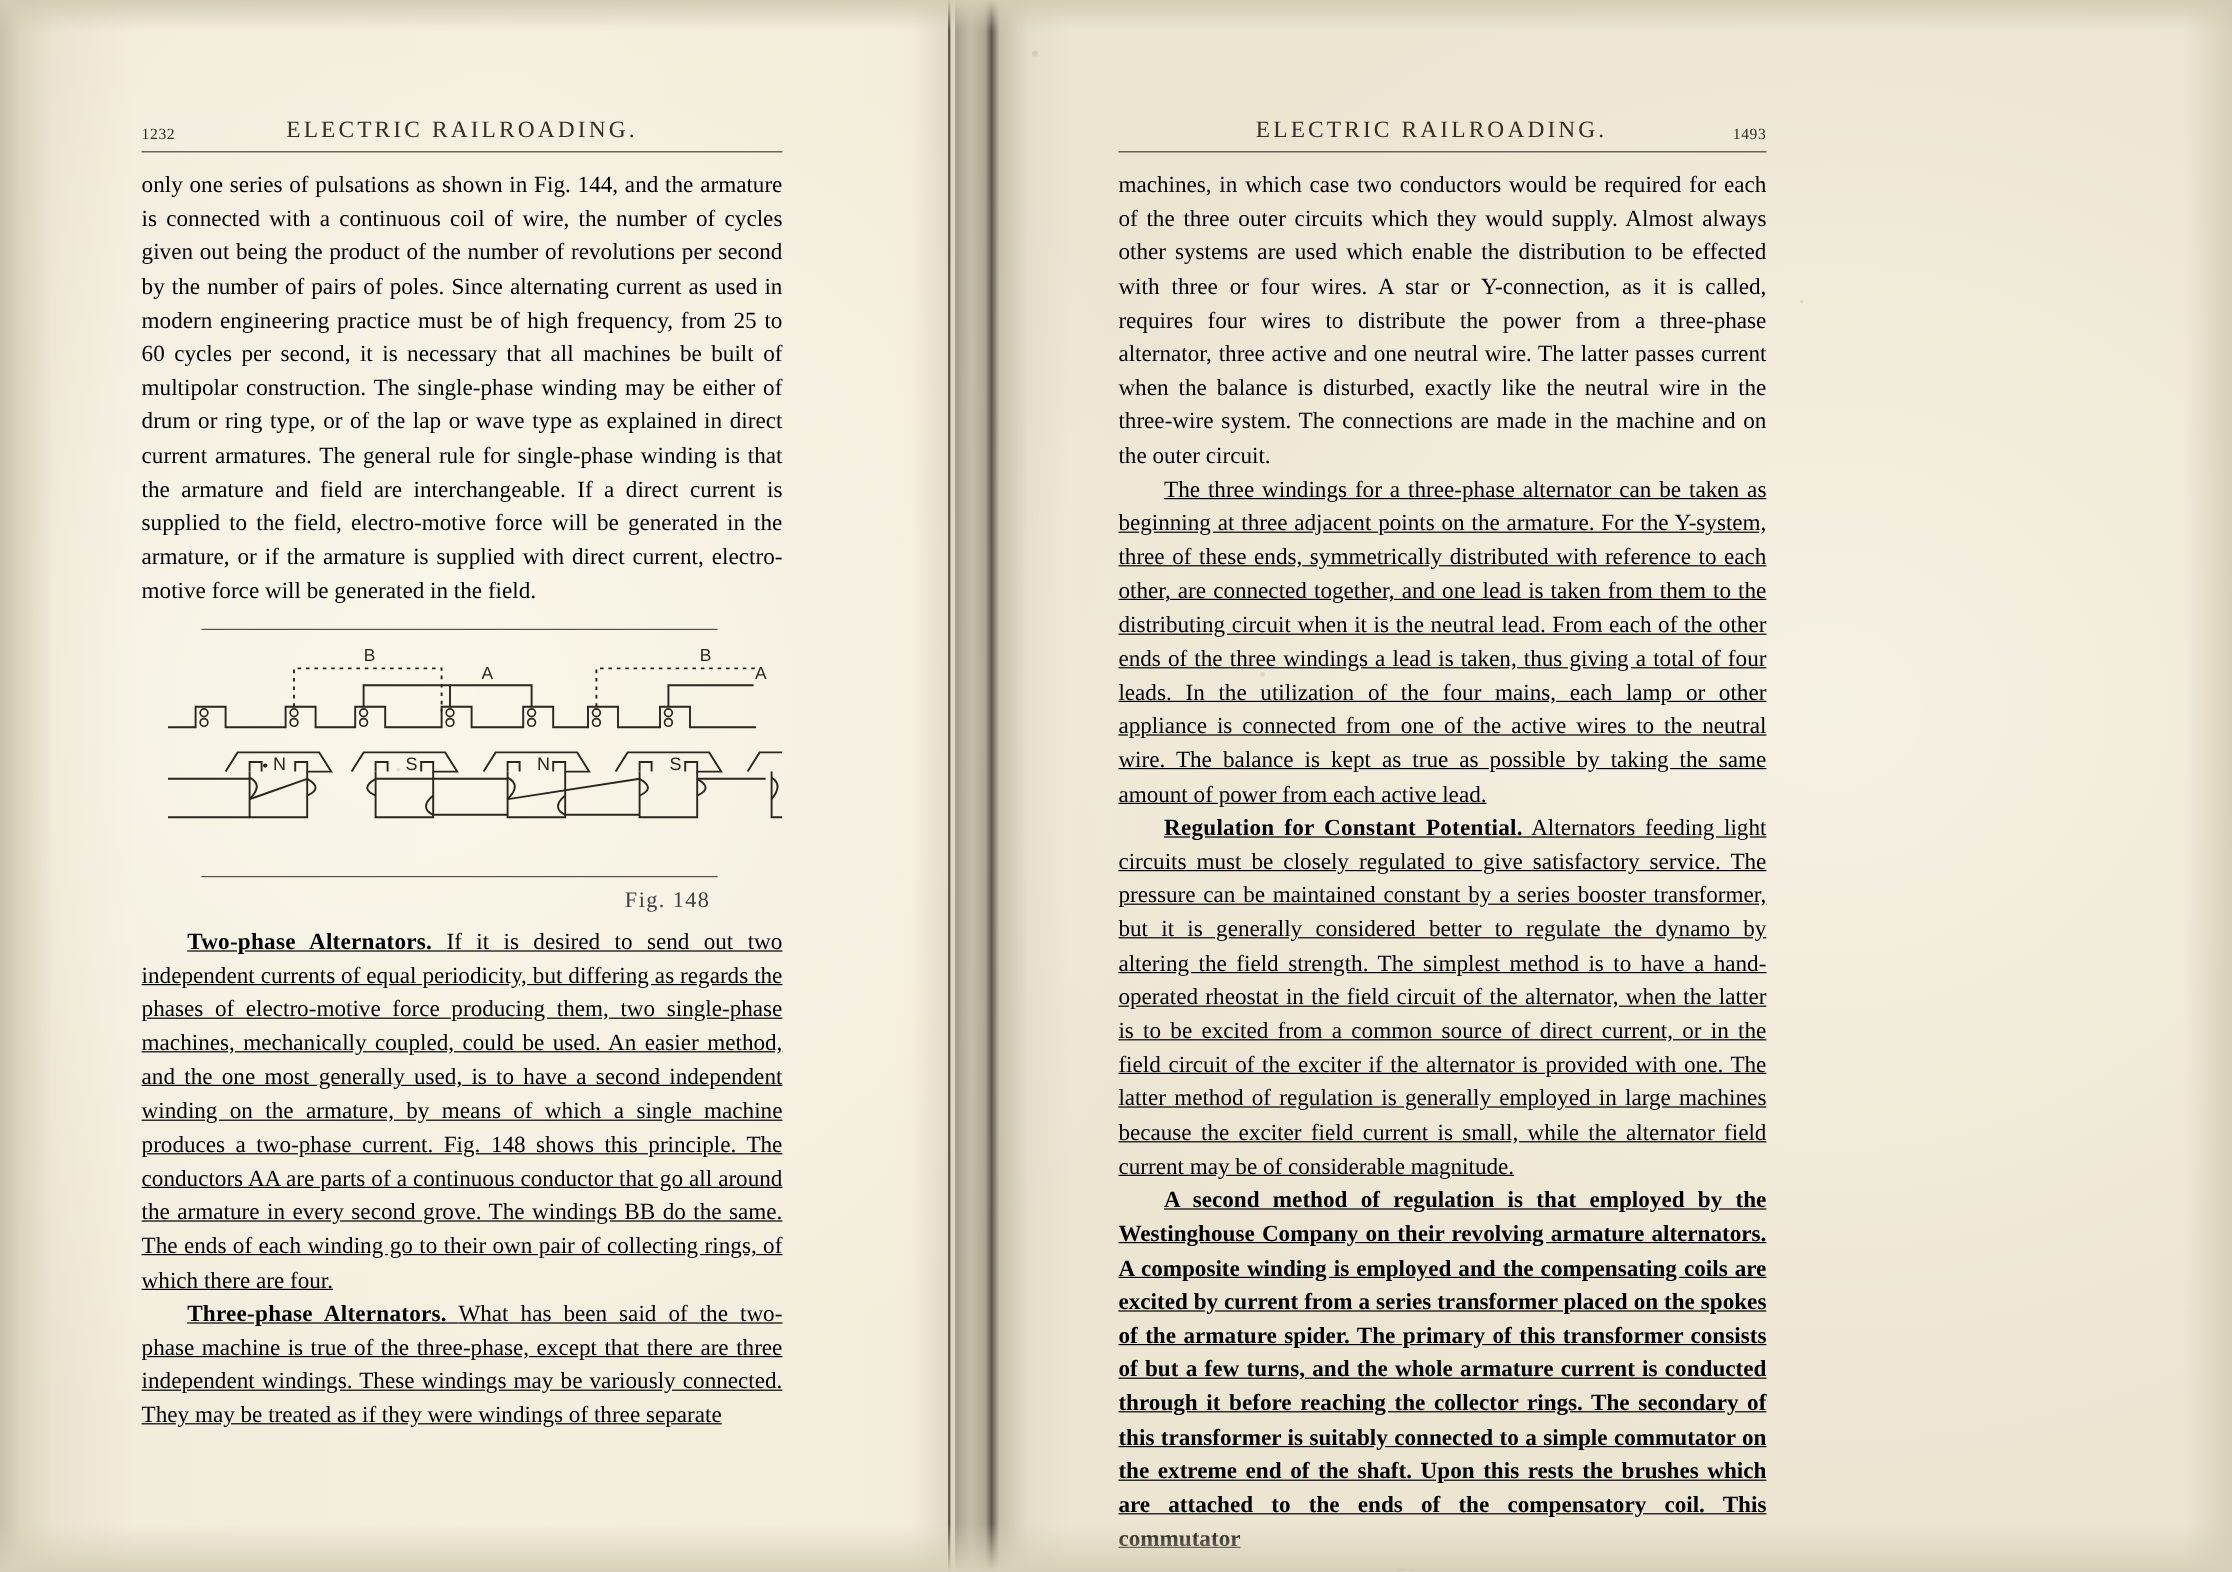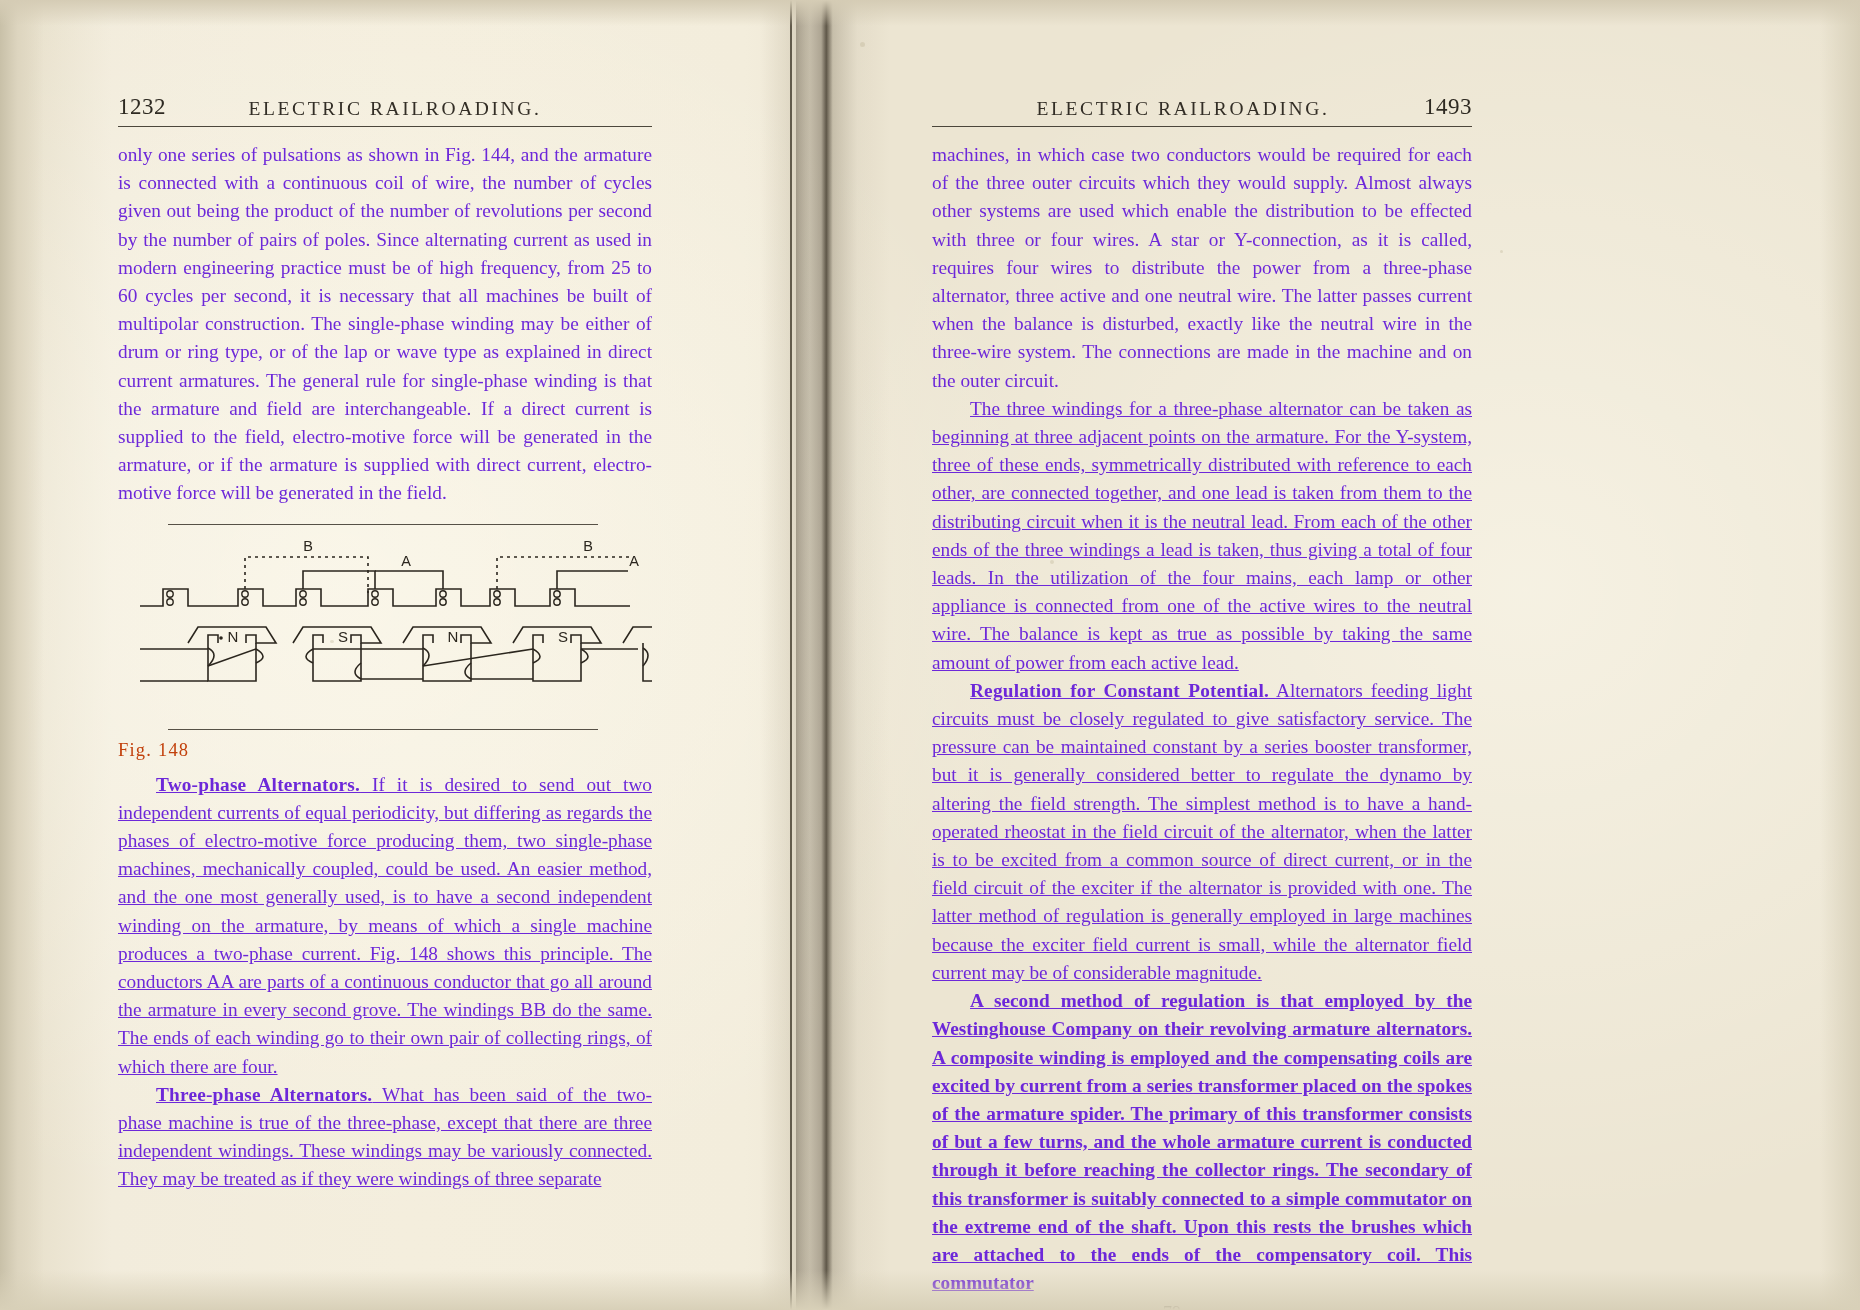--- a/index.html
+++ b/index.html
@@ -100,21 +100,21 @@
 
   
   .runhead {
     position: relative;
     height: 32px;
     display: flex;
     align-items: flex-end;
     color: #2e2a22;
   }
   .runhead .folio {
-    font-size: 23px;
+    font-size: 13px;
     letter-spacing: .5px;
     font-family: "Liberation Serif", serif;
   }
   .runhead .title {
     flex: 1;
     text-align: center;
     font-size: 19.5px;
     letter-spacing: 2.6px;
     font-family: "Liberation Serif", serif;
     color: #35302791;
@@ -131,21 +131,21 @@
     margin-bottom: 14px;
     opacity: .9;
   }
 
   
   .body p {
     font-size: 19.3px;
     line-height: 28.2px;
     text-align: justify;
     text-justify: inter-word;
-    color: #6d28d9;
+    color: #000000;
     hyphens: none;
   }
   .body p.indent { text-indent: 38px; text-decoration: underline; }
   .runin {
     font-weight: bold;
     letter-spacing: .2px;
   }
   
   .ink-heavy { font-weight: 600; color: #1d1a14; }
 
@@ -158,24 +158,24 @@
     height: 0;
     border-top: 1.5px solid #3a342a;
     margin: 0 auto;
     width: 430px;
     opacity: .85;
   }
   .fig-rule-top { margin-left: 50px; }
   .fig-rule-bottom { margin-left: 50px; margin-top: 4px; }
   .fig-canvas { margin: 6px 0 2px 0; }
   .fig-caption {
-    text-align: left;
+    text-align: right;
     font-size: 18.5px;
     letter-spacing: 1.2px;
-    color: #c2410c;
+    color: #404040;
     margin-top: 10px;
     padding-right: 60px;
   }
 
   
   .signature {
     text-align: center;
     font-size: 18px;
     color: #2b261e;
     margin-top: 6px;

